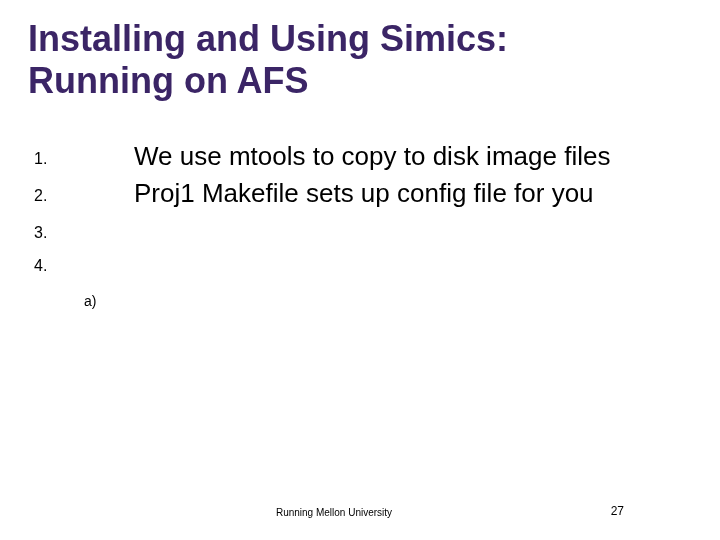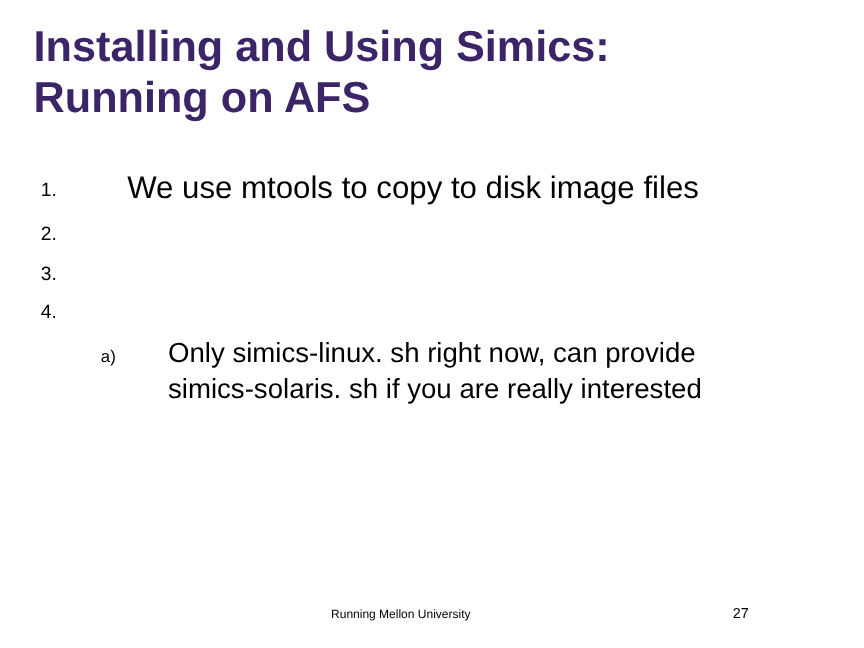--- a/index.html
+++ b/index.html
@@ -37,20 +37,21 @@
   }
   .num {
     width: 72px;
     flex: 0 0 72px;
     font-size: 16px;
     padding-top: 9px;
     padding-left: 6px;
   }
   .txt {
     flex: 1;
+    margin-left: 28px;
   }
   .subrow {
     display: flex;
     margin: 8px 0 0 0;
   }
   .subnum {
     width: 56px;
     flex: 0 0 56px;
     font-size: 14px;
     padding-top: 8px;
@@ -86,29 +87,29 @@
 
   <h1 class="title">Installing and Using Simics: Running on AFS</h1>
 
   <div class="list">
     <div class="row">
       <div class="num">1.</div>
       <div class="txt">We use mtools to copy to disk image files</div>
     </div>
     <div class="row">
       <div class="num">2.</div>
+      <div class="txt">Proj1 Makefile sets up config file for you</div>
     </div>
     <div class="row">
       <div class="num">3.</div>
     </div>
     <div class="row">
       <div class="num">4.</div>
     </div>
 
     <div class="subrow">
       <div class="subnum">a)</div>
-      <div class="subtxt">Only simics-linux. sh right now, can provide simics-solaris. sh if you are really interested</div>
     </div>
   </div>
 
   <div class="footer-center">Running Mellon University</div>
   <div class="footer-right">27</div>
 </div>
 
 </body></html>

